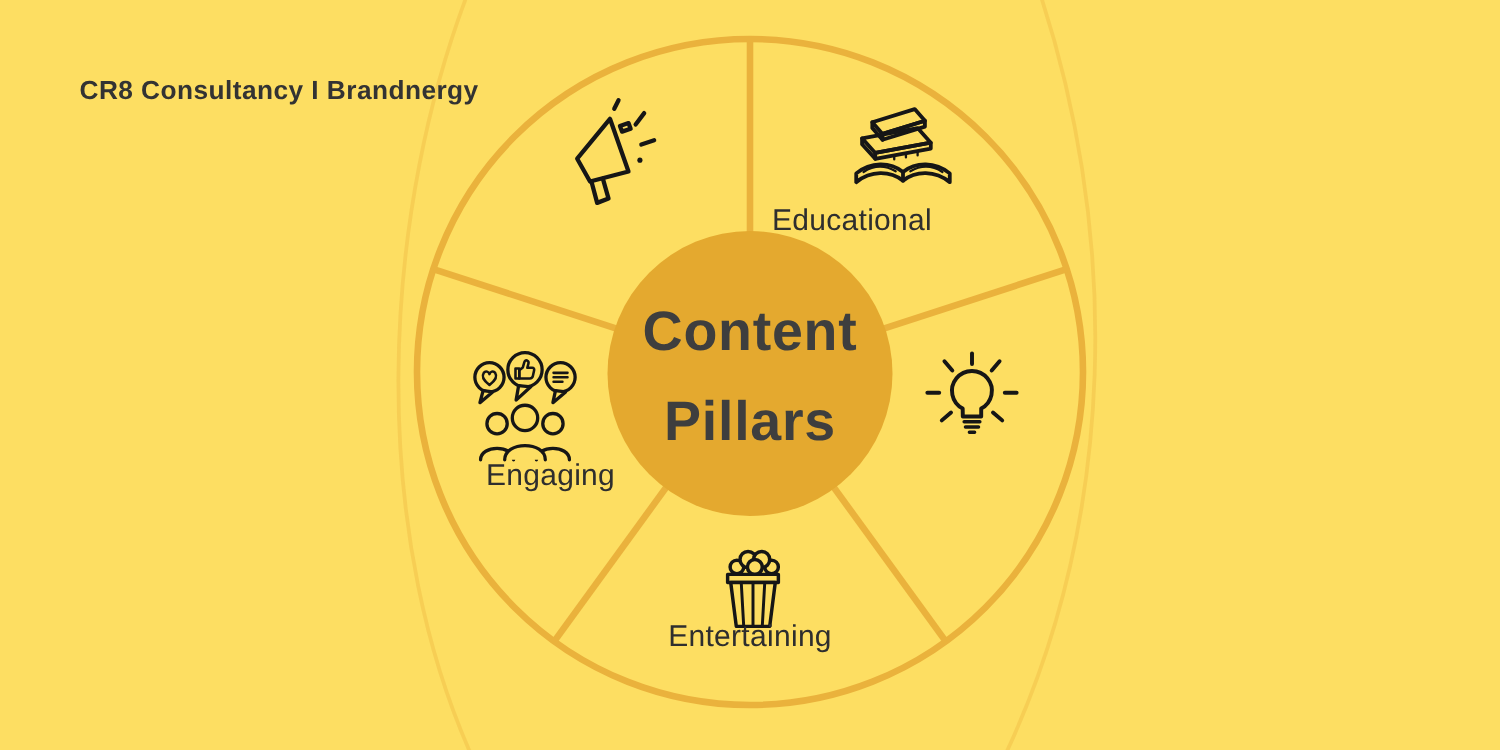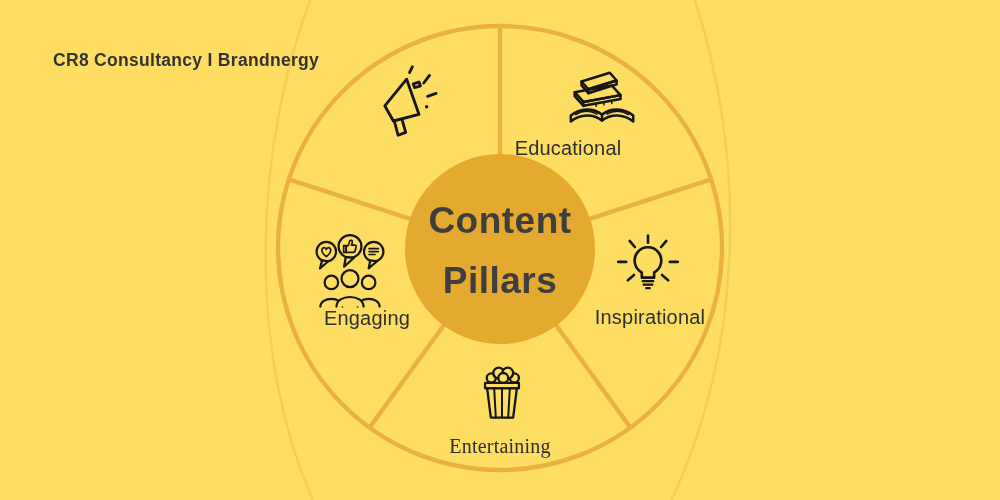--- a/index.html
+++ b/index.html
@@ -28,21 +28,21 @@
   }
   .seg-label{
     position:absolute;transform:translate(-50%,-50%);
     font-size:20px;color:var(--label);letter-spacing:.2px;white-space:nowrap;
   }
   .icon{position:absolute;transform:translate(-50%,-50%);}
   .icon svg{display:block;stroke:var(--ink);fill:none;stroke-linecap:round;stroke-linejoin:round;}
   .lbl-promotional{left:403px;top:149px;}
   .lbl-educational{left:568px;top:148px;}
   .lbl-inspirational{left:650px;top:317px;}
-  .lbl-entertaining{left:500px;top:446px;font-family:Liberation Serif, serif;}
+  .lbl-entertaining{left:500px;top:425px;}
   .lbl-engaging{left:347px;top:318px;margin-left:20px;}
   .ic-megaphone{left:400px;top:102px;}
   .ic-books{left:602px;top:100px;}
   .ic-bulb{left:648px;top:268px;}
   .ic-popcorn{left:502px;top:392px;}
   .ic-engage{left:350px;top:271px;}
 </style>
 </head>
 <body>
 
@@ -106,21 +106,20 @@
       <path d="M 34,55 H 46 M 35,59 H 45 M 38,63 H 42" stroke-width="2.6"></path>
       <path d="M 40,3 V 11"></path>
       <path d="M 19,9 L 25,16"></path>
       <path d="M 61,9 L 55,16"></path>
       <path d="M 6,33 H 15"></path>
       <path d="M 65,33 H 74"></path>
       <path d="M 17,54 L 24,48"></path>
       <path d="M 63,54 L 56,48"></path>
     </svg>
   </div>
-  <div class="seg-label lbl-inspirational">Inspirational</div>
 
   <div class="icon ic-popcorn">
     <svg width="66" height="66" viewBox="0 0 80 80" stroke-width="2.8">
       <circle cx="27" cy="23" r="5.5" fill="var(--bg)"></circle>
       <circle cx="55" cy="23" r="5.5" fill="var(--bg)"></circle>
       <circle cx="36" cy="17" r="6.5" fill="var(--bg)"></circle>
       <circle cx="47" cy="17" r="6.5" fill="var(--bg)"></circle>
       <circle cx="41.5" cy="23" r="6" fill="var(--bg)"></circle>
       <path d="M 19.5,29 H 60.5 V 35.5 H 19.5 Z" fill="var(--bg)"></path>
       <path d="M 22,35.5 L 58,35.5 L 53.5,71 L 26.5,71 Z" fill="var(--bg)"></path>

